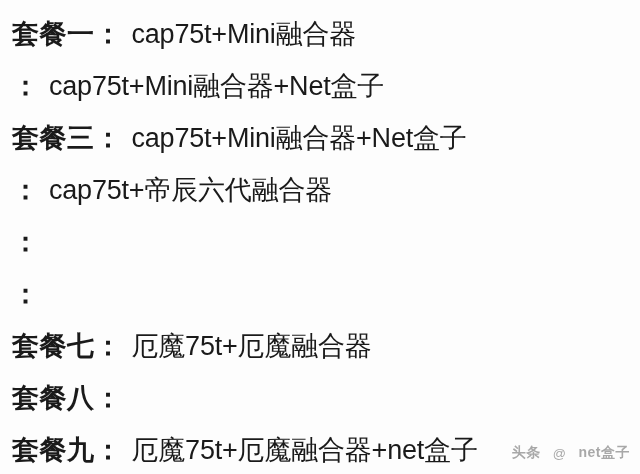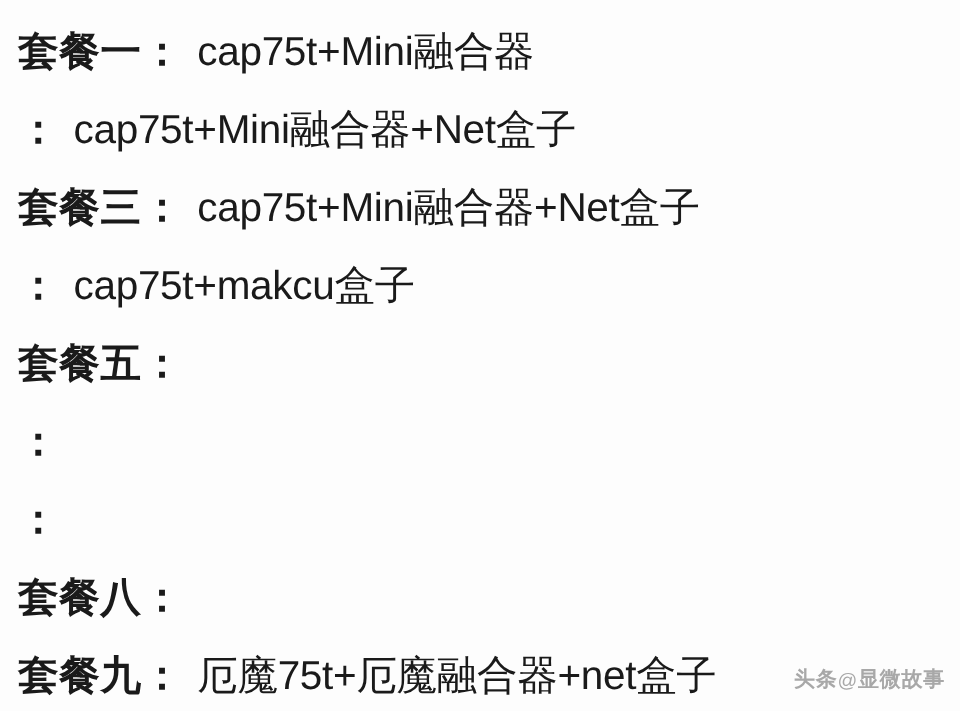--- a/index.html
+++ b/index.html
@@ -46,21 +46,21 @@
     flex: 0 0 auto;
     font-weight: 400;
     letter-spacing: -0.2px;
   }
   #watermark {
     position: absolute;
     right: 10px;
     bottom: 12px;
     display: flex;
     align-items: center;
-    gap: 0;
+    gap: 12px;
     color: #9a9a9a;
     font-size: 14px;
     font-weight: 700;
     letter-spacing: 0.5px;
     opacity: 0.85;
   }
   .wm-at {
     display: inline-block;
     font-size: 13px;
     font-weight: 400;
@@ -83,46 +83,47 @@
   </div>
 
   <div class="package-row">
     <span class="package-label">套餐三</span>
     <span class="package-colon">：</span>
     <span class="package-value">cap75t+Mini融合器+Net盒子</span>
   </div>
 
   <div class="package-row">
     <span class="package-colon">：</span>
-    <span class="package-value">cap75t+makcu盒子</span>
+    <span class="package-value">cap75t+帝辰六代融合器</span>
   </div>
 
   <div class="package-row">
-    <span class="package-label">套餐五</span>
     <span class="package-colon">：</span>
   </div>
 
   <div class="package-row">
     <span class="package-colon">：</span>
   </div>
 
   <div class="package-row">
+    <span class="package-label">套餐七</span>
     <span class="package-colon">：</span>
+    <span class="package-value">厄魔75t+厄魔融合器</span>
   </div>
 
   <div class="package-row">
     <span class="package-label">套餐八</span>
     <span class="package-colon">：</span>
   </div>
 
   <div class="package-row">
     <span class="package-label">套餐九</span>
     <span class="package-colon">：</span>
     <span class="package-value">厄魔75t+厄魔融合器+net盒子</span>
   </div>
 
   <div id="watermark">
     <span>头条</span>
     <span class="wm-at">@</span>
-    <span>显微故事</span>
+    <span>net盒子</span>
   </div>
 
 </div>
 
 </body></html>

